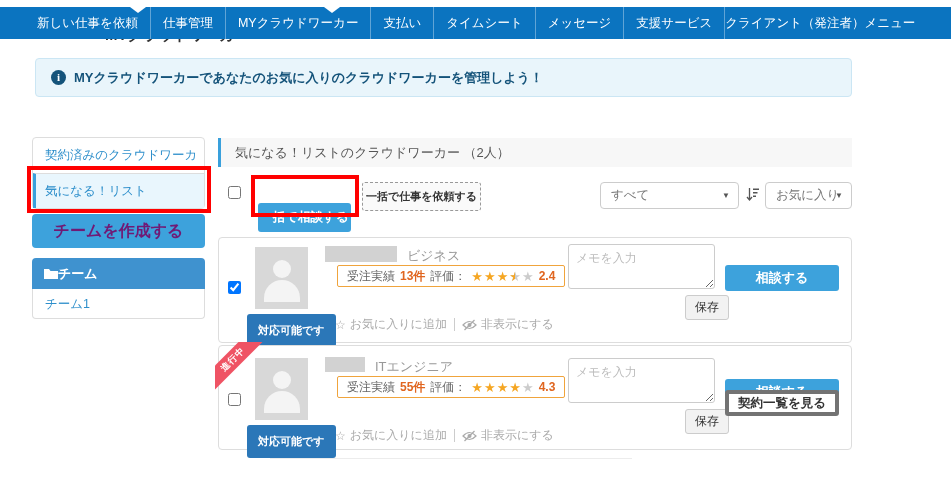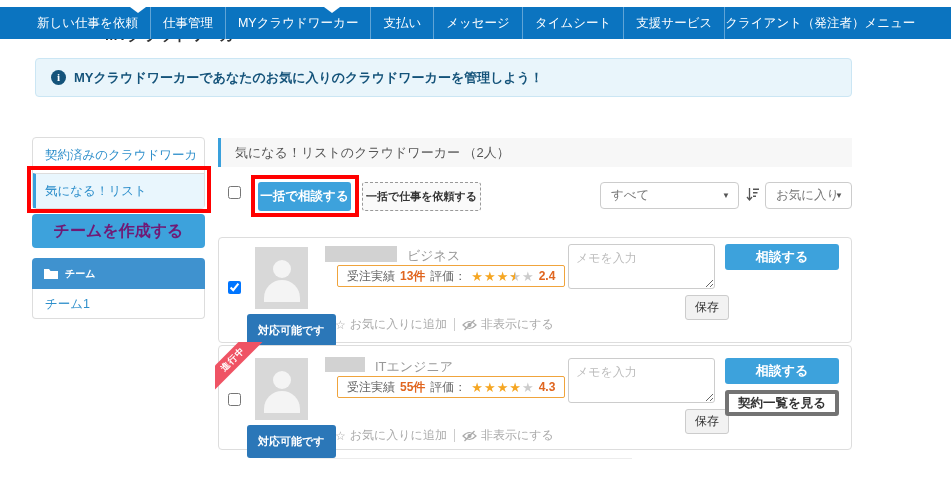--- a/index.html
+++ b/index.html
@@ -36,34 +36,34 @@
     border:1px solid #ddd; border-radius:4px; }
   .side-item { height:35px; line-height:35px; padding-left:12px; font-size:12.5px;
     color:#2e8fcb; cursor:pointer; }
   .side-item.selected { background:#e9f6fd; border-top:1px solid #ddd;
     border-left:3px solid #39a0dc; padding-left:9px; }
   .create-team { position:absolute; left:32px; top:214px; width:173px; height:34px;
     background:#3da2dc; border:none; border-radius:4px; color:#701a75; font-size:16px;
     font-weight:bold; cursor:pointer; font-family:inherit; }
   .team-panel { position:absolute; left:32px; top:258px; width:173px; }
   .team-header { height:31px; background:#3f92cf; border-radius:4px 4px 0 0; color:#fff;
-    font-size:10px; font-weight:bold; display:flex; align-items:center; gap:7px; padding-left:12px; }
+    font-size:13px; font-weight:bold; display:flex; align-items:center; padding-left:12px; }
   .team-item { height:30px; line-height:30px; padding-left:12px; font-size:12.5px; color:#2e8fcb;
     background:#fff; border:1px solid #ddd; border-top:none; border-radius:0 0 4px 4px; cursor:pointer; }
 
   
   .main-header { position:absolute; left:218px; top:138px; width:634px; height:29px;
     background:#f7f7f7; border-left:3px solid #39a0dc; font-size:13px; color:#555;
     line-height:29px; padding-left:14px; }
 
   .checkbox { position:absolute; width:13px; height:13px; cursor:pointer; }
   .cb-all { left:228px; top:186px; }
 
   .btn-blue { background:#3da2dc; border:none; border-radius:3px; color:#fff;
-    font-weight:bold; cursor:pointer; font-family:inherit; }
+    font-weight:bold; cursor:pointer; font-family:inherit;margin-top:21px; }
   .bulk-consult { position:absolute; left:258px; top:182px; width:93px; height:29px; font-size:12.5px; }
   .bulk-request { position:absolute; left:362px; top:182px; width:119px; height:29px;
     background:#fafafa; border:1px dashed #999; border-radius:3px; color:#333;
     font-size:11px; font-weight:bold; cursor:pointer; font-family:inherit; }
 
   .select { position:absolute; height:27px; background:#fff; border:1px solid #ccc;
     border-radius:4px; font-size:12.5px; color:#777; line-height:25px; padding-left:10px;
     cursor:pointer; }
   .select::after { content:"▼"; position:absolute; right:8px; top:0; font-size:8px; color:#555; }
   .sel-filter { left:600px; top:182px; width:139px; }
@@ -118,22 +118,22 @@
 </head>
 <body>
 
 <div class="page-heading">MYクラウドワーカー</div>
 
 <div class="nav">
   <span class="nav-item">新しい仕事を依頼</span>
   <span class="nav-item">仕事管理</span>
   <span class="nav-item">MYクラウドワーカー</span>
   <span class="nav-item">支払い</span>
+  <span class="nav-item">タイムシート</span>
   <span class="nav-item">メッセージ</span>
-  <span class="nav-item">タイムシート</span>
   <span class="nav-item">支援サービス</span>
   <span class="nav-right">
     <span>クライアント（発注者）メニュー</span>
 
   </span>
 </div>
 <div class="notch n1"></div>
 <div class="notch n2"></div>
 
 <div class="banner">

